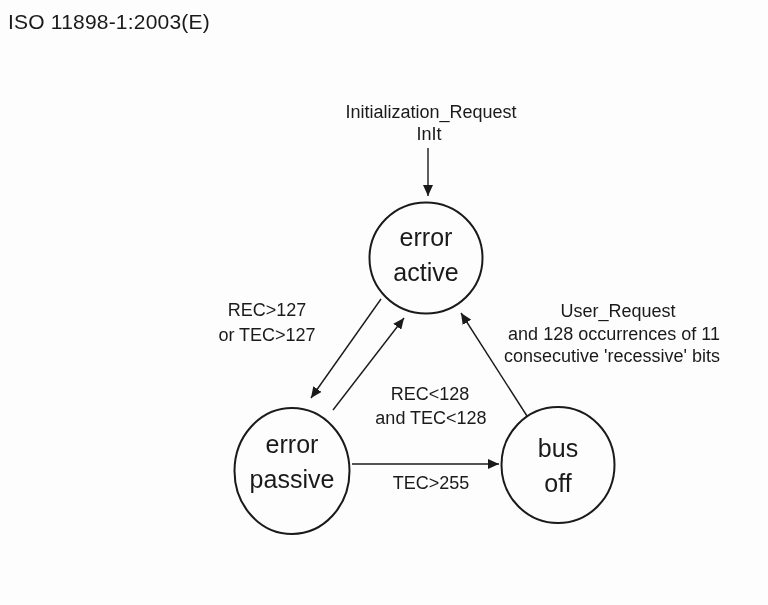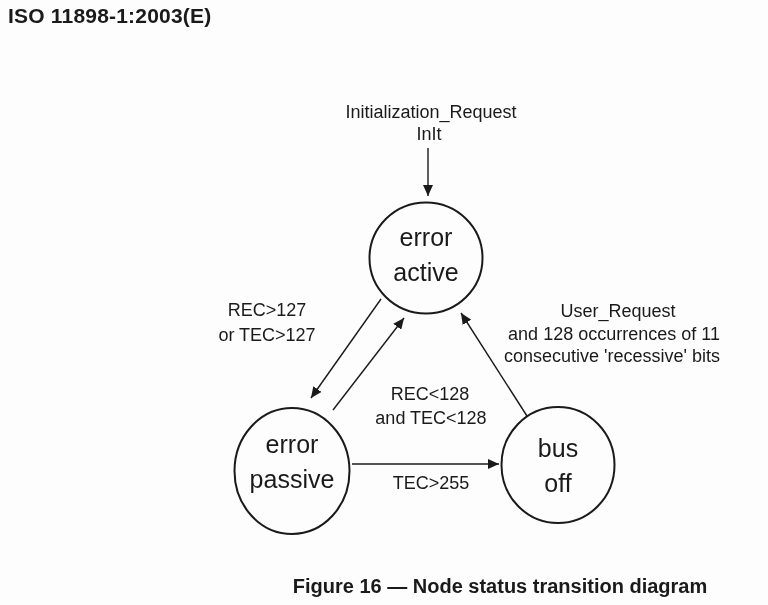--- a/index.html
+++ b/index.html
@@ -12,23 +12,23 @@
     width: 768px;
     height: 605px;
     background: #fdfdfd;
     font-family: "Liberation Sans", sans-serif;
     color: #1a1a1a;
     overflow: hidden;
   }
   .doc-header {
     position: absolute;
     left: 8px;
-    top: 4px;
+    top: 10px;
     font-size: 21px;
-    font-weight: bold;
+    font-weight: normal;
     letter-spacing: 0.2px;
     white-space: nowrap;
   }
   .figure-caption {
     position: absolute;
     left: 500px;
     top: 575px;
     transform: translateX(-50%);
     font-size: 20px;
     font-weight: bold;
@@ -138,15 +138,14 @@
     </g>
 
     <g>
       <text class="edge-label" x="618" y="317">User_Request</text>
       <text class="edge-label" x="614" y="340">and 128 occurrences of 11</text>
       <text class="edge-label" x="612" y="362">consecutive 'recessive' bits</text>
     </g>
 
   </svg>
 
-  <div class="figure-caption">Figure 16 — Node status transition diagram</div>
 
 </div>
 
 </body></html>

